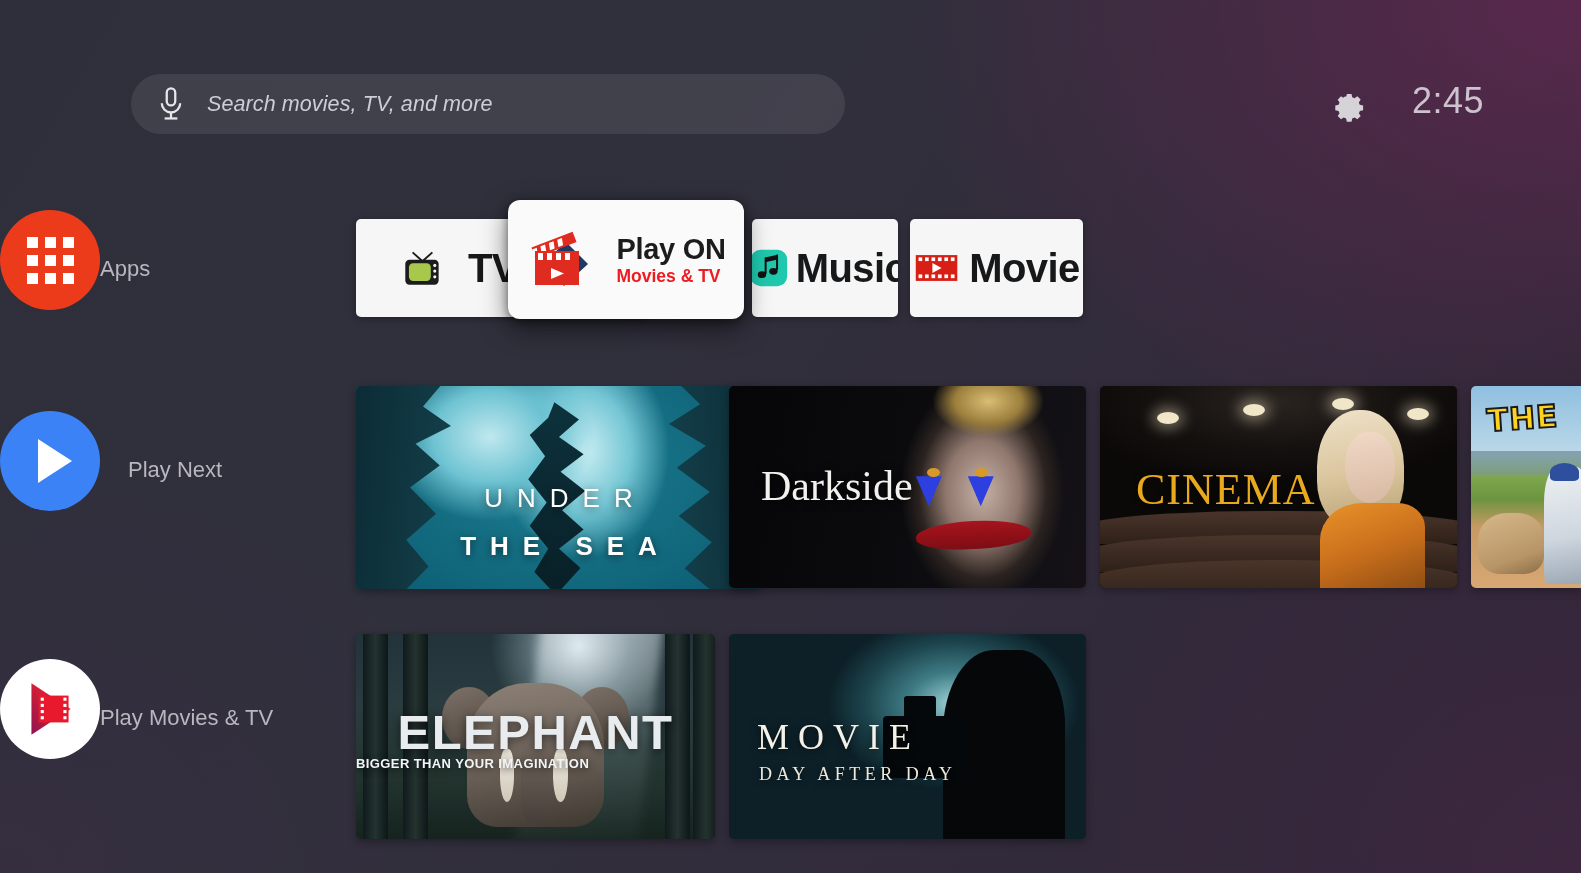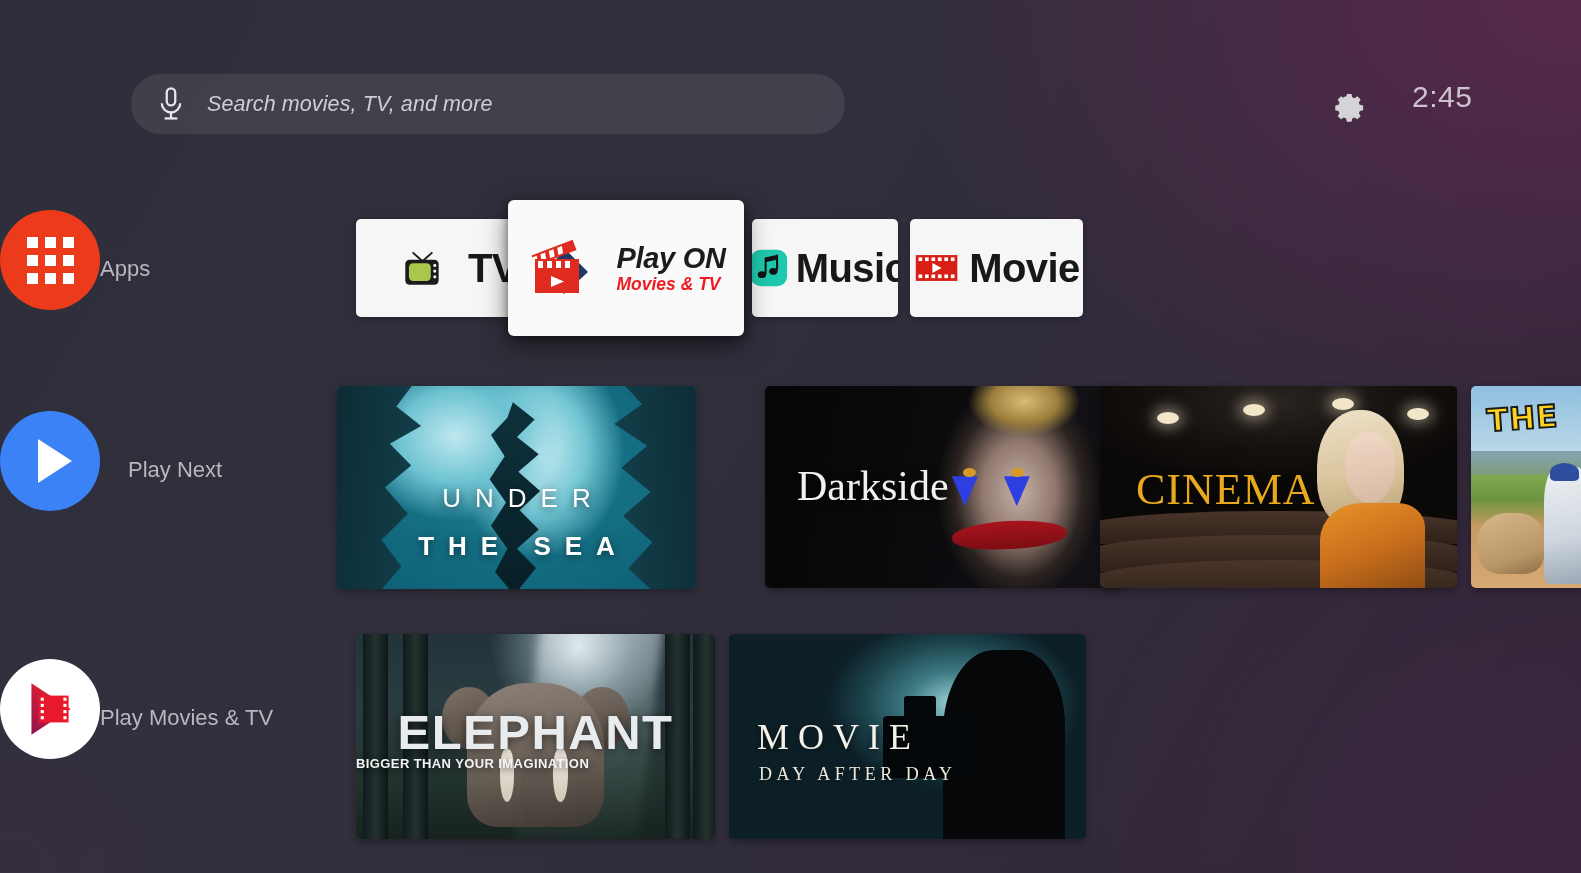--- a/index.html
+++ b/index.html
@@ -40,21 +40,21 @@
     letter-spacing:0.1px;
     white-space:nowrap;
   }
 
   #gear-icon {
     position:absolute; left:1326px; top:82px;
     width:42px; height:42px;
   }
   #clock {
     position:absolute; left:1412px; top:80px;
-    font-size:30px;
+    font-size:36px;
     color:#cdc3ce;
     letter-spacing:0.5px;
   }
 
   
   #sidebar { position:absolute; left:0; top:210px; width:355px; }
   .side-item {
     position:absolute; left:0; width:355px;
     display:flex; flex-direction:row; align-items:center;
   }
@@ -97,26 +97,25 @@
     background:#f6f6f6;
     border-radius:5px;
     display:flex; align-items:center; justify-content:center;
     overflow:hidden;
   }
   .app-card.normal {
     top:24px; height:98px;
     box-shadow:0 2px 7px rgba(0,0,0,0.30);
   }
   .app-card.focused {
-    top:5px; height:136px;
+    top:5px; height:119px;
     background:#fafafa;
-    border-radius:6px;
+    border-radius:12px;
     box-shadow:0 9px 26px rgba(0,0,0,0.52), 0 2px 8px rgba(0,0,0,0.4);
     z-index:5;
-    font-style:italic;
   }
 
   #card-tv    { left:356px; width:290px; }
   #card-playon{ left:508px; width:236px; }
   #card-music { left:752px; width:146px; }
   #card-movie { left:910px; width:173px; }
 
   .app-inner { display:flex; align-items:center; }
   .app-text {
     font-size:40px; font-weight:bold; color:#17181a;
@@ -147,22 +146,22 @@
   .tile {
     position:absolute;
     border-radius:5px;
     overflow:hidden;
     box-shadow:0 3px 9px rgba(0,0,0,0.33);
   }
   .tile-inner { position:absolute; inset:0; }
   .tile-label { position:absolute; color:#fff; }
 
   
-  #tile-sea    { left:337px; top:386px; width:359px; height:203px; }
-  #tile-dark   { left:765px; top:386px; width:357px; height:202px;padding-left:24px; }
+  #tile-sea    { left:356px; top:386px; width:405px; height:203px; }
+  #tile-dark   { left:729px; top:386px; width:357px; height:202px;padding-left:24px; }
   #tile-cinema { left:1100px;top:386px; width:357px; height:202px; }
   #tile-the    { left:1471px;top:386px; width:110px; height:202px; border-radius:5px 0 0 5px;}
   
   #tile-eleph  { left:356px; top:634px; width:359px; height:205px; }
   #tile-movie  { left:729px; top:634px; width:357px; height:205px; }
 
   
   #sea-bg {
     background:
       radial-gradient(ellipse 150px 120px at 33% 25%, #bfe8ef 0%, #6ec3d2 38%, rgba(110,195,210,0) 70%),

